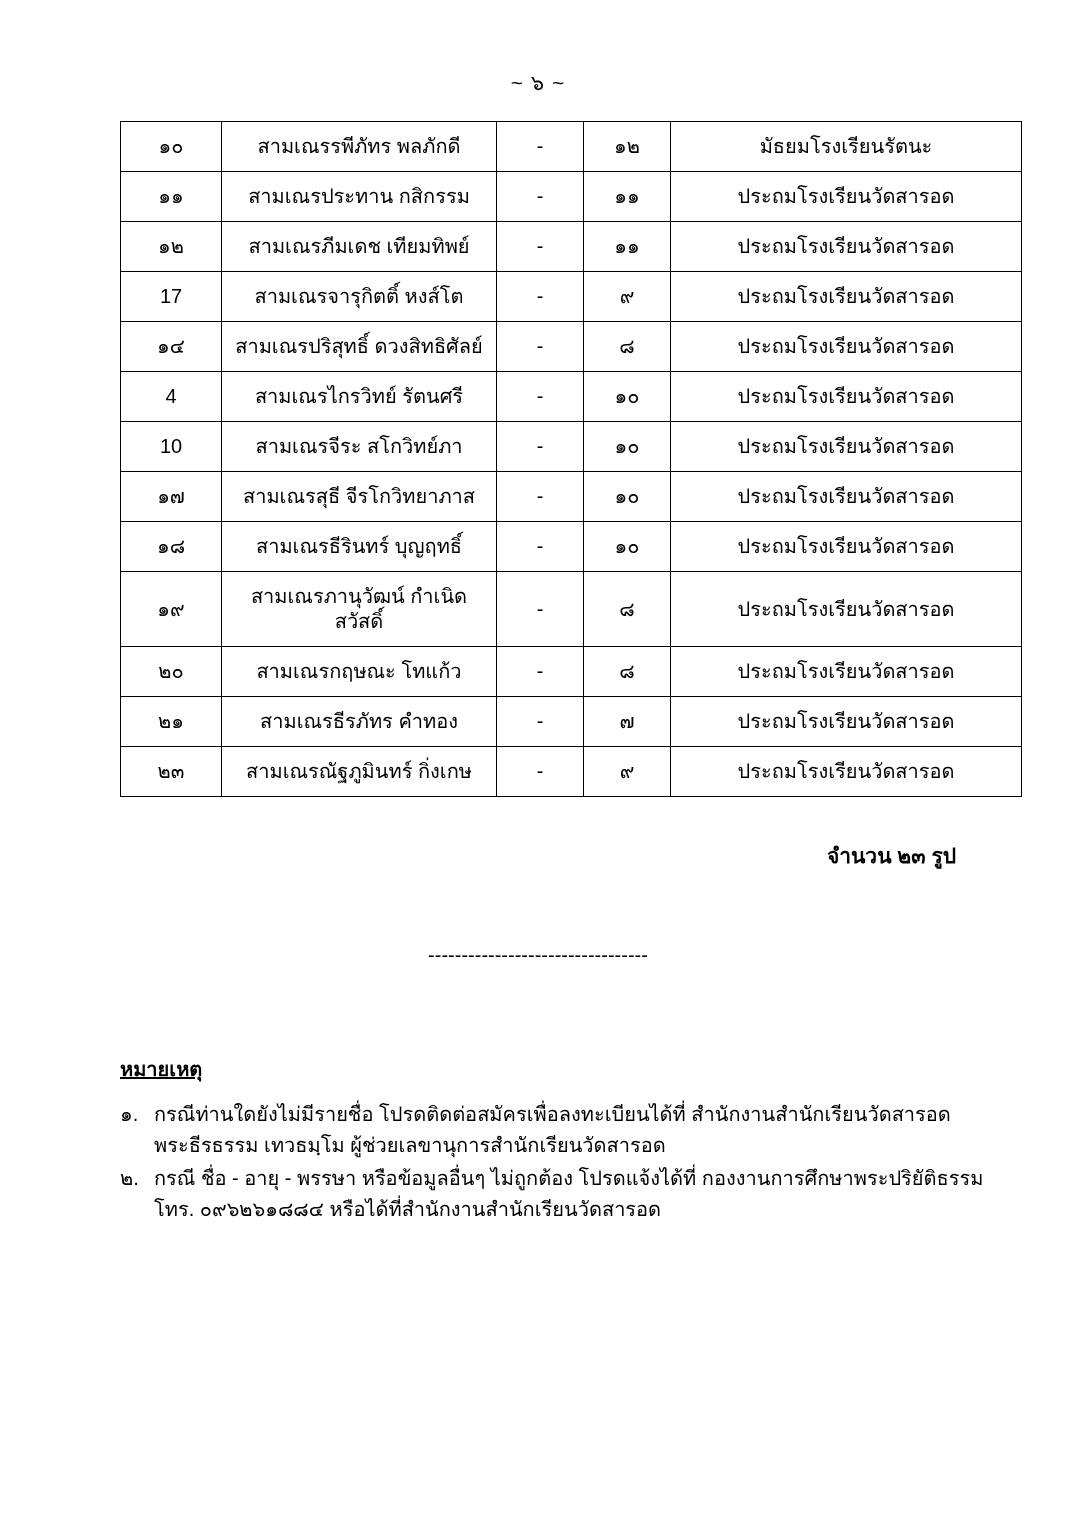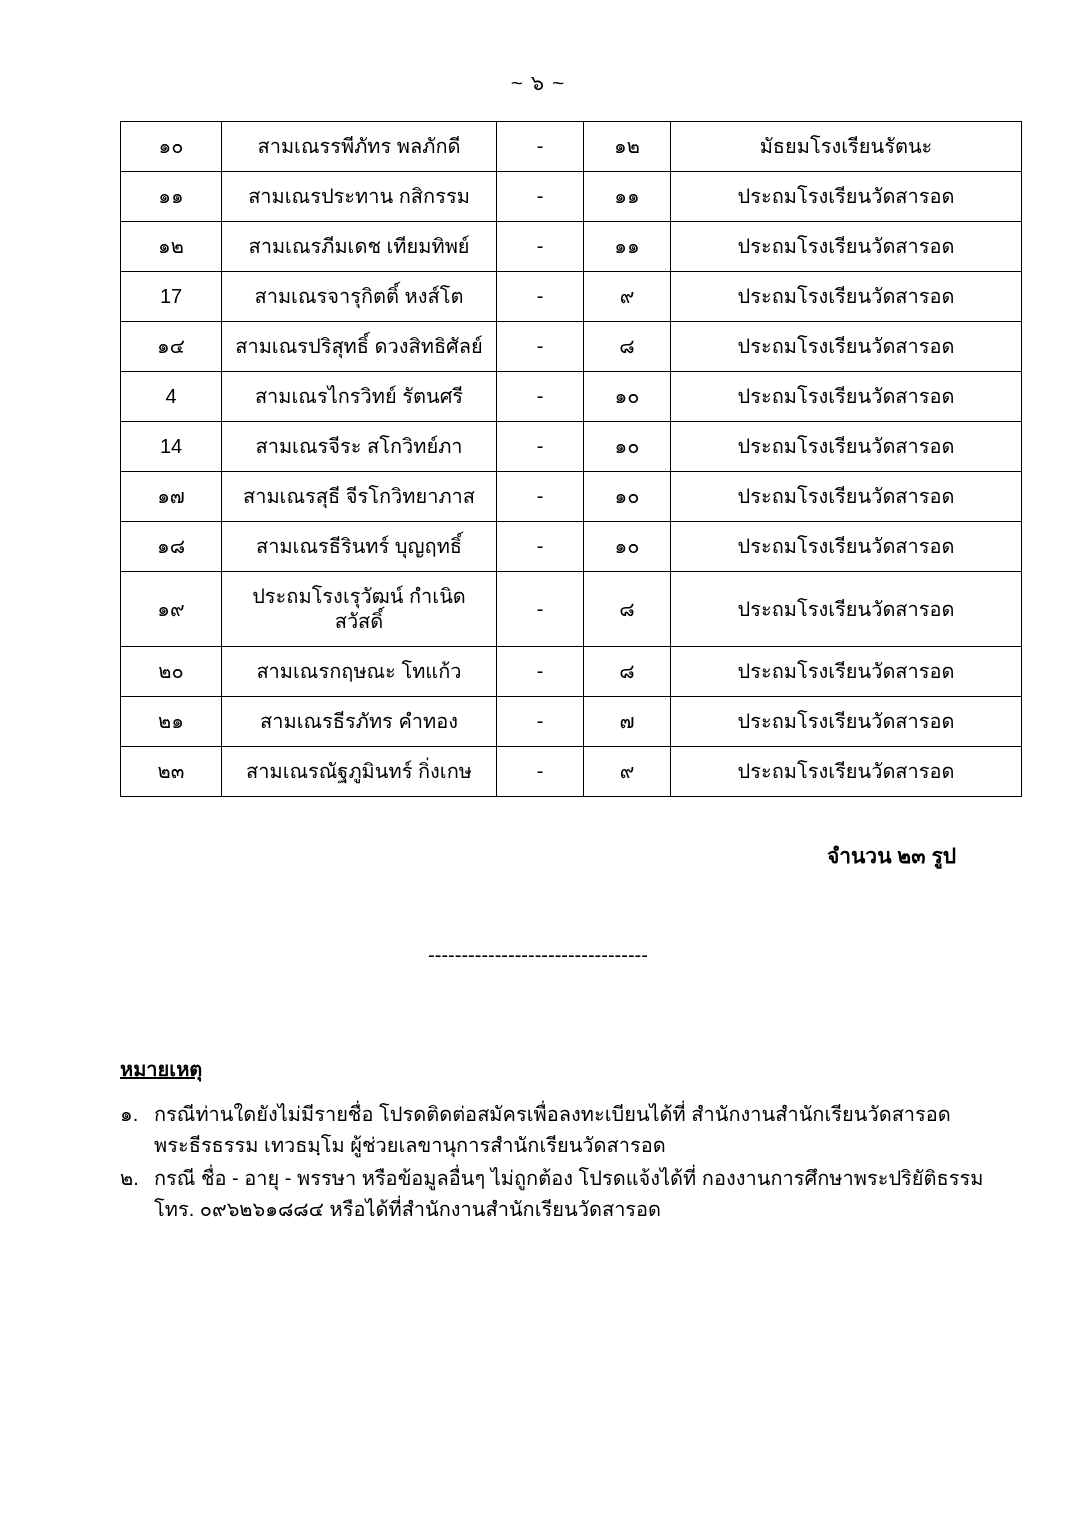--- a/index.html
+++ b/index.html
@@ -156,21 +156,21 @@
             <td class="col-school">ประถมโรงเรียนวัดสารอด</td>
           </tr>
           <tr>
             <td class="col-no">4</td>
             <td class="col-name">สามเณรไกรวิทย์ รัตนศรี</td>
             <td class="col-pansa">-</td>
             <td class="col-age">๑๐</td>
             <td class="col-school">ประถมโรงเรียนวัดสารอด</td>
           </tr>
           <tr>
-            <td class="col-no">14</td>
+            <td class="col-no">10</td>
             <td class="col-name">สามเณรจีระ สโกวิทย์ภา</td>
             <td class="col-pansa">-</td>
             <td class="col-age">๑๐</td>
             <td class="col-school">ประถมโรงเรียนวัดสารอด</td>
           </tr>
           <tr>
             <td class="col-no">๑๗</td>
             <td class="col-name">สามเณรสุธี จีรโกวิทยาภาส</td>
             <td class="col-pansa">-</td>
             <td class="col-age">๑๐</td>
@@ -178,21 +178,21 @@
           </tr>
           <tr>
             <td class="col-no">๑๘</td>
             <td class="col-name">สามเณรธีรินทร์ บุญฤทธิ์</td>
             <td class="col-pansa">-</td>
             <td class="col-age">๑๐</td>
             <td class="col-school">ประถมโรงเรียนวัดสารอด</td>
           </tr>
           <tr>
             <td class="col-no">๑๙</td>
-            <td class="col-name">ประถมโรงเรุวัฒน์ กำเนิดสวัสดิ์</td>
+            <td class="col-name">สามเณรภานุวัฒน์ กำเนิดสวัสดิ์</td>
             <td class="col-pansa">-</td>
             <td class="col-age">๘</td>
             <td class="col-school">ประถมโรงเรียนวัดสารอด</td>
           </tr>
           <tr>
             <td class="col-no">๒๐</td>
             <td class="col-name">สามเณรกฤษณะ โทแก้ว</td>
             <td class="col-pansa">-</td>
             <td class="col-age">๘</td>
             <td class="col-school">ประถมโรงเรียนวัดสารอด</td>

